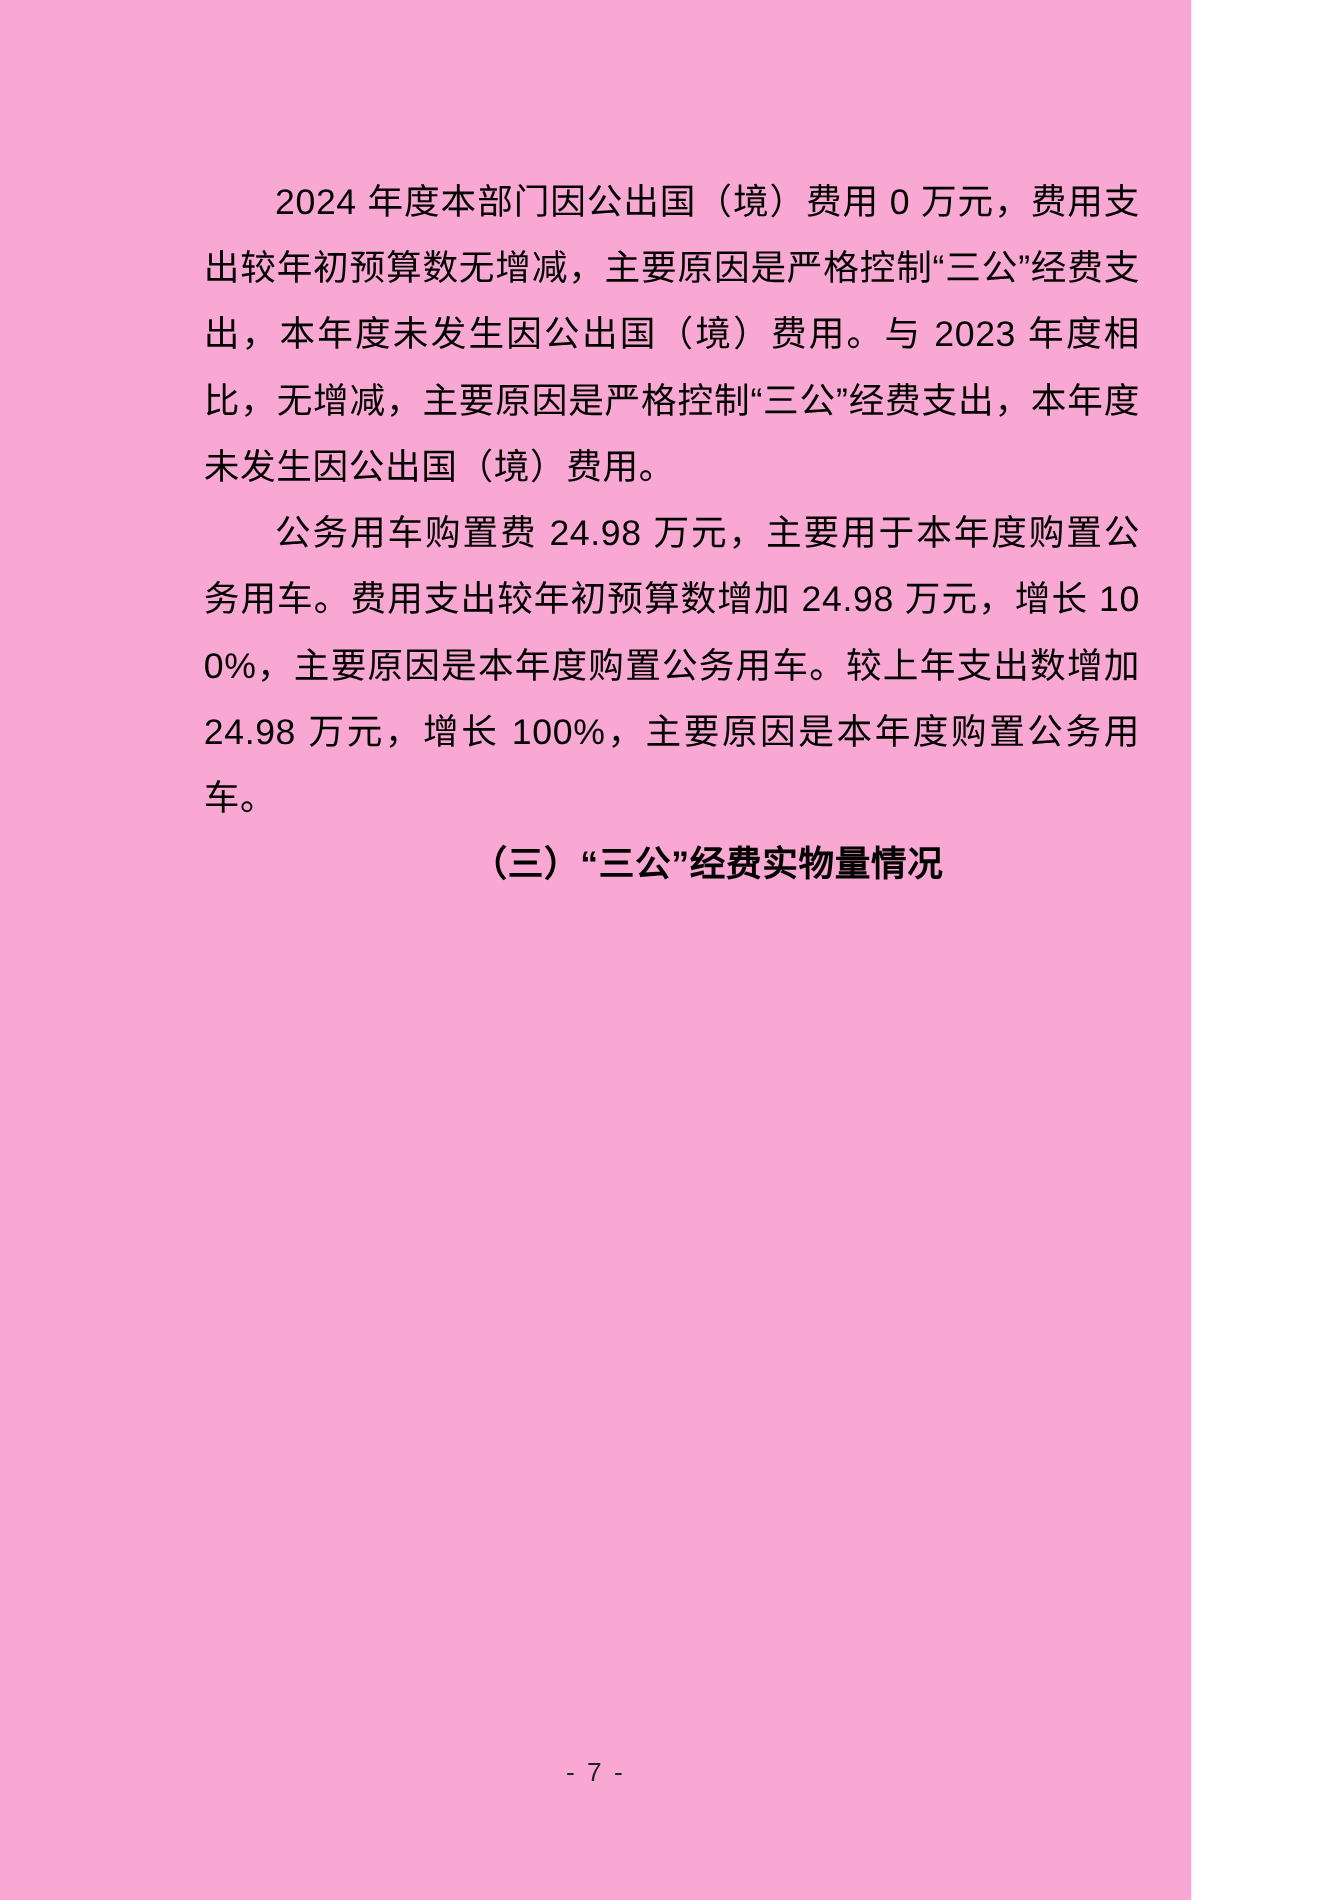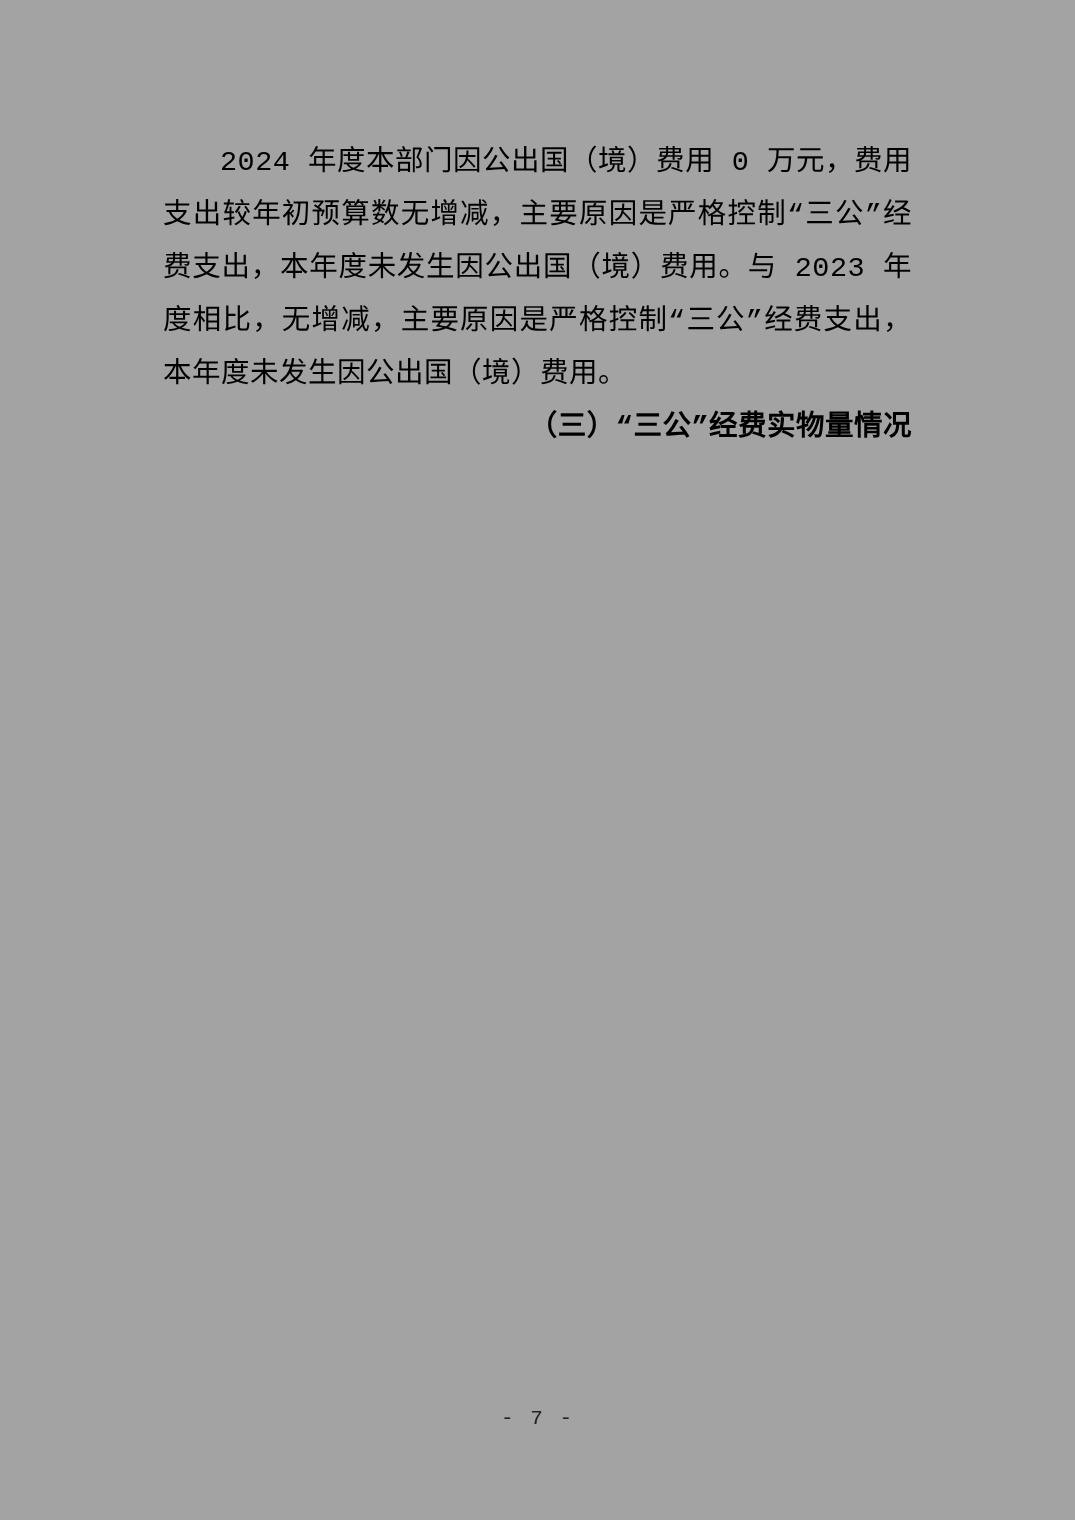--- a/index.html
+++ b/index.html
@@ -2,25 +2,25 @@
 <html lang="zh-CN"><head>
 <meta charset="utf-8">
 <style>
   html, body {
     margin: 0;
     padding: 0;
     background: #ffffff;
   }
   .page {
     position: relative;
-    width: 1075px;
+    width: 953px;
     height: 1520px;
-    background: #a3a3a3;
+    background: #f9a8d4;
     color: #000000;
-    font-family: Liberation Mono, monospace;
+    font-family: Liberation Sans, sans-serif;
     overflow: hidden;
   }
   .content {
     position: absolute;
     left: 163px;
     top: 136px;
     width: 749px;
   }
   .content p,
   .content h3 {
@@ -30,21 +30,21 @@
     line-height: 53px;
     font-weight: normal;
     text-align: justify;
     text-justify: inter-ideograph;
     text-indent: 2em;
     letter-spacing: 0.5px;
     word-break: break-all;
   }
   .content h3 {
     font-weight: bold;
-    text-align: right;
+    text-align: center;
   }
   
   .content p.continues {
     text-align-last: justify;
   }
   .page-footer {
     position: absolute;
     left: 0;
     top: 1404px;
     width: 100%;
@@ -54,19 +54,20 @@
     letter-spacing: 2px;
     color: #222222;
   }
 </style>
 </head>
 <body>
 
 <div class="page">
   <main class="content">
     <p>2024 年度本部门因公出国（境）费用 0 万元，费用支出较年初预算数无增减，主要原因是严格控制“三公”经费支出，本年度未发生因公出国（境）费用。与 2023 年度相比，无增减，主要原因是严格控制“三公”经费支出，本年度未发生因公出国（境）费用。</p>
+    <p>公务用车购置费 24.98 万元，主要用于本年度购置公务用车。费用支出较年初预算数增加 24.98 万元，增长 100%，主要原因是本年度购置公务用车。较上年支出数增加 24.98 万元，增长 100%，主要原因是本年度购置公务用车。</p>
     <h3>（三）“三公”经费实物量情况</h3>
   </main>
 
   <footer class="page-footer">
     <span>- 7 -</span>
   </footer>
 </div>
 
 </body></html>

